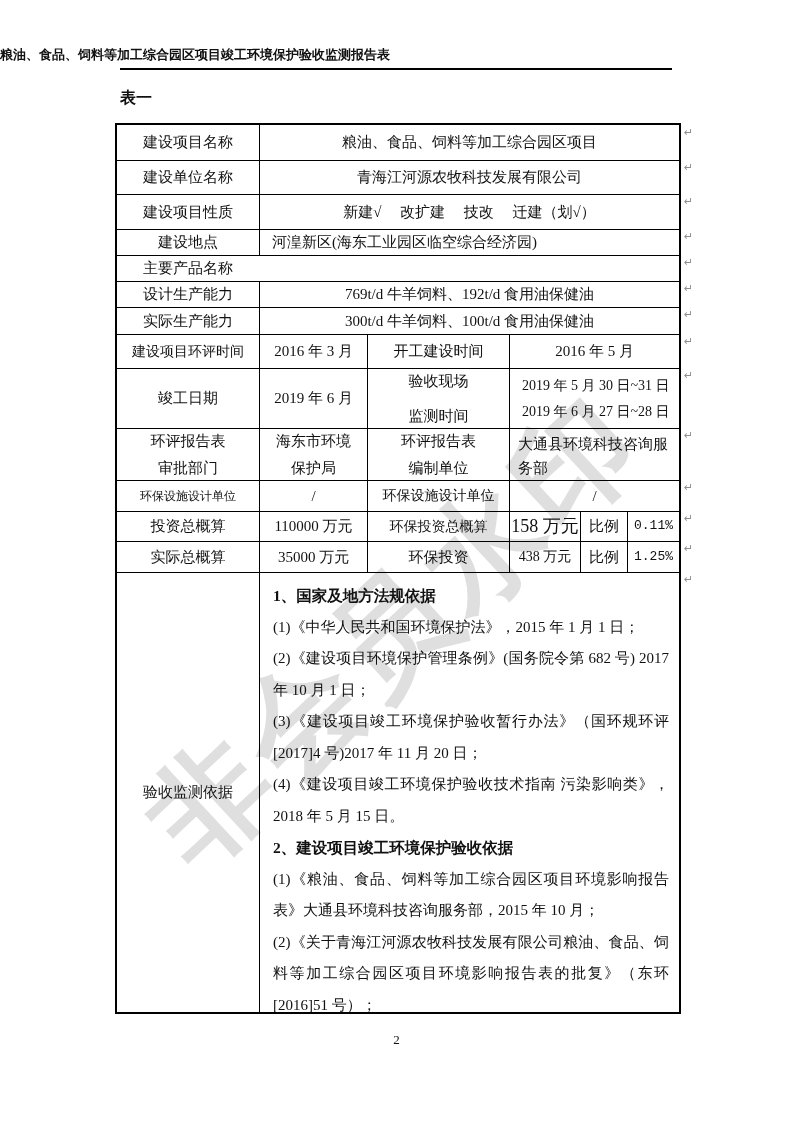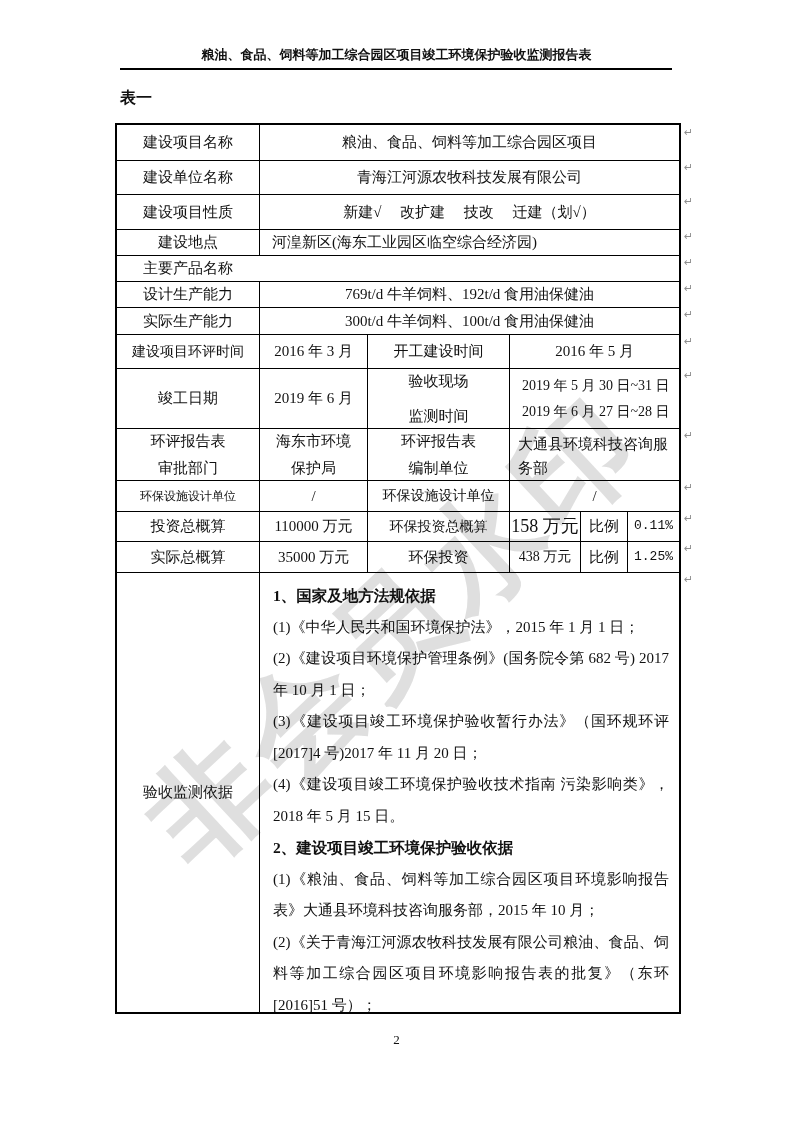--- a/index.html
+++ b/index.html
@@ -21,21 +21,21 @@
     letter-spacing:6px;
     color:#dadada;
     opacity:.85;
     white-space:nowrap;
     z-index:0;
     pointer-events:none;
   }
   
   .doc-title {
     position:absolute; left:0; top:46px;
-    width:100%; text-align:center;
+    width:100%; 
     font-size:13px; font-weight:bold;
     z-index:2;
   }
   .title-rule {
     position:absolute; left:120px; top:68px;
     width:552px; height:2px; background:#000; z-index:2;
   }
   .table-caption {
     position:absolute; left:120px; top:88px;
     font-size:16px; font-weight:bold; z-index:2;

